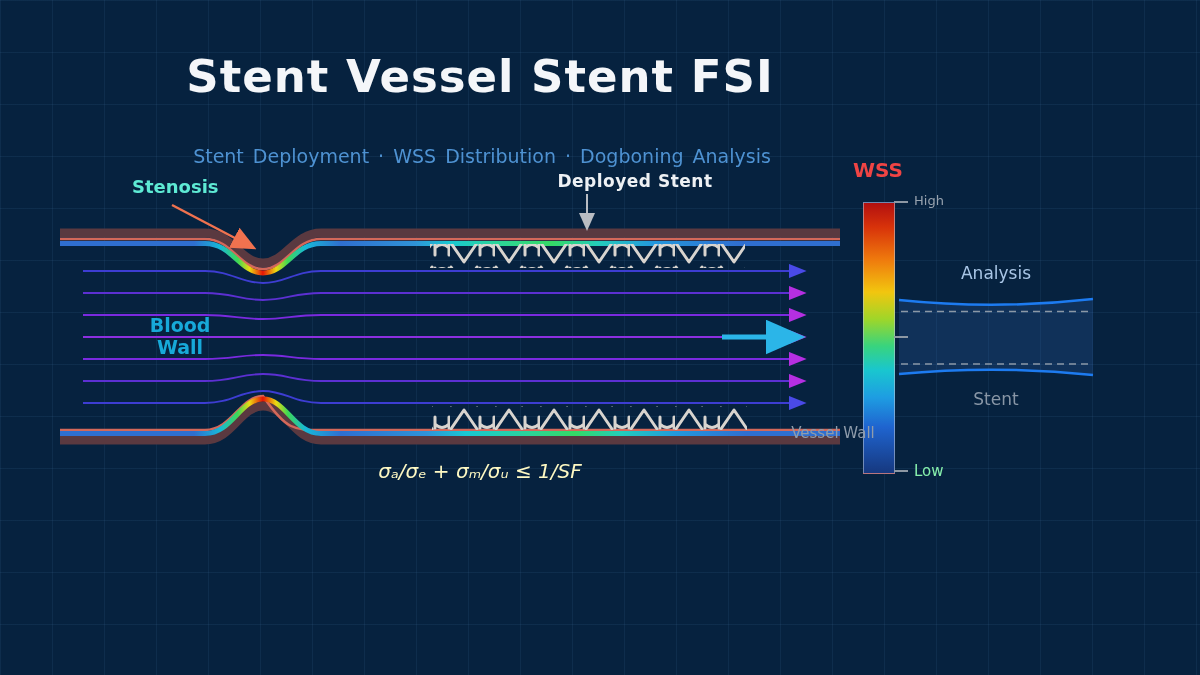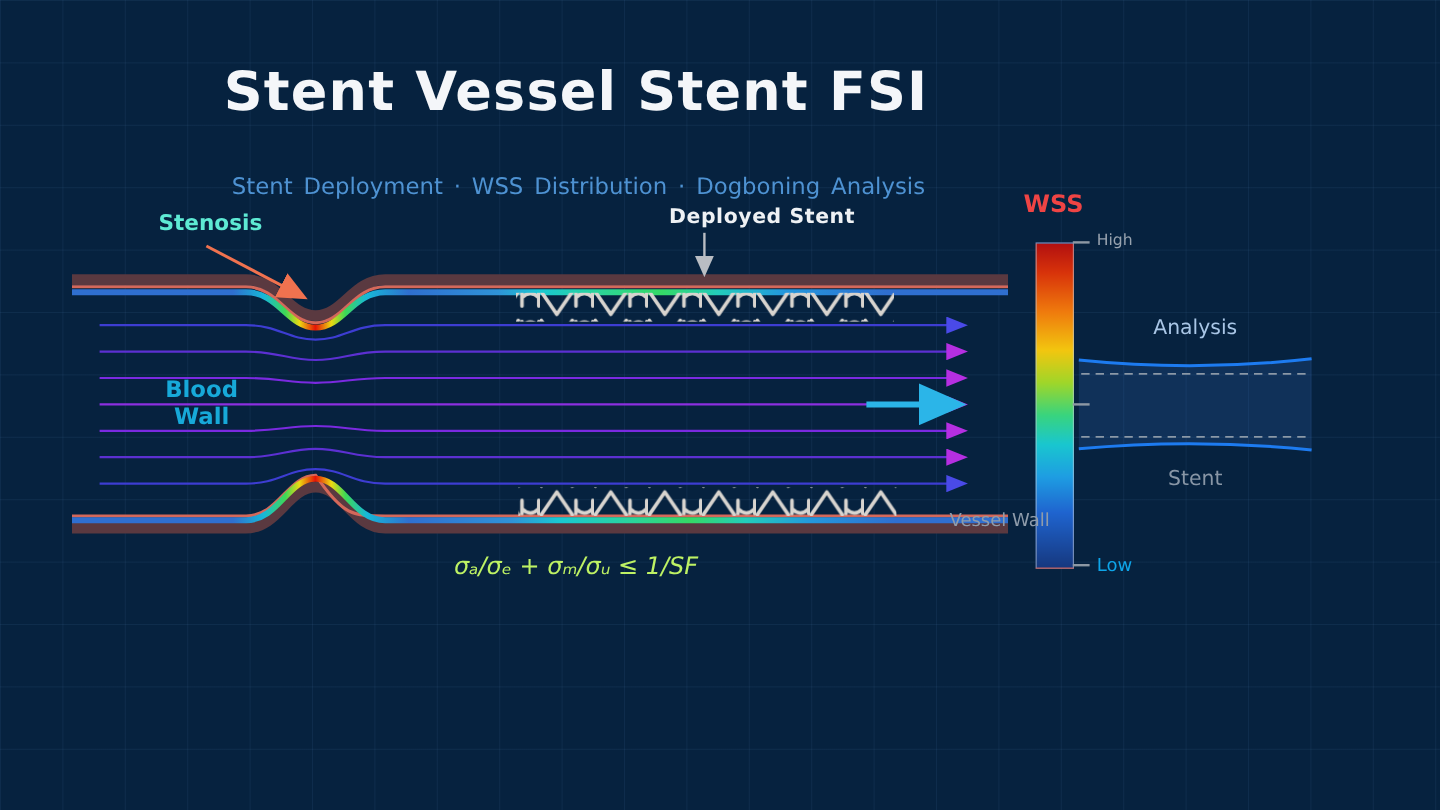--- a/index.html
+++ b/index.html
@@ -12,26 +12,26 @@
     background-size:52px 52px;
     font-family:"DejaVu Sans","Liberation Sans",sans-serif;
   }
   .layer{position:absolute;left:0;top:0;}
   .txt{position:absolute;z-index:5;white-space:nowrap;}
   .ctr{transform:translateX(-50%);text-align:center;}
   #title{left:480px;top:50px;font-size:45px;font-weight:800;color:#f4f6f9;letter-spacing:1px;}
   #subtitle{left:482px;top:115px;font-size:19px;color:#4e92d2;word-spacing:3px;margin-top:30px;}
   #stenosis{left:100px;top:176px;font-size:18px;font-weight:bold;color:#5eead4;margin-left:32px;}
   #deployed{left:588px;top:171px;font-size:17px;font-weight:bold;color:#eef1f4;letter-spacing:.5px;margin-left:47px;}
-  #bloodflow{left:168px;top:314px;font-size:19px;font-weight:bold;color:#17a9d9;line-height:22px;}
+  #bloodflow{left:180px;top:314px;font-size:19px;font-weight:bold;color:#17a9d9;line-height:22px;}
   #vesselwall{left:791px;top:424px;font-size:15px;color:#8f9cab;margin-left:42px;}
-  #formula{left:480px;top:459px;font-size:20px;font-style:italic;color:#bef264;}
+  #formula{left:480px;top:459px;font-size:20px;font-style:italic;color:#fef9c3;}
   #wsstitle{left:853px;top:158px;font-size:20px;font-weight:bold;color:#ef4444;}
   #highlbl{left:914px;top:193px;font-size:13px;color:#97a2ae;}
-  #lowlbl{left:914px;top:462px;font-size:15px;color:#0ea5e9;}
+  #lowlbl{left:914px;top:462px;font-size:15px;color:#86efac;}
   #dogboning{left:996px;top:263px;font-size:17px;color:#a9c6e6;}
   #effect{left:996px;top:389px;font-size:17px;color:#8896a6;}
   #colorbar{
     position:absolute;left:863px;top:202px;width:30px;height:270px;z-index:4;
     border:1px solid rgba(190,200,215,.55);
     background:linear-gradient(180deg,
       #b21010 0%, #d8330a 9%, #ef7a0d 21%, #f2c60f 33%, #9fd629 43%,
       #38d47e 53%, #19c6cf 62%, #1e9de2 72%, #1f64cf 83%, #16387f 100%);
   }
   .tick{position:absolute;width:14px;height:2px;background:#8d98a4;z-index:4;}

